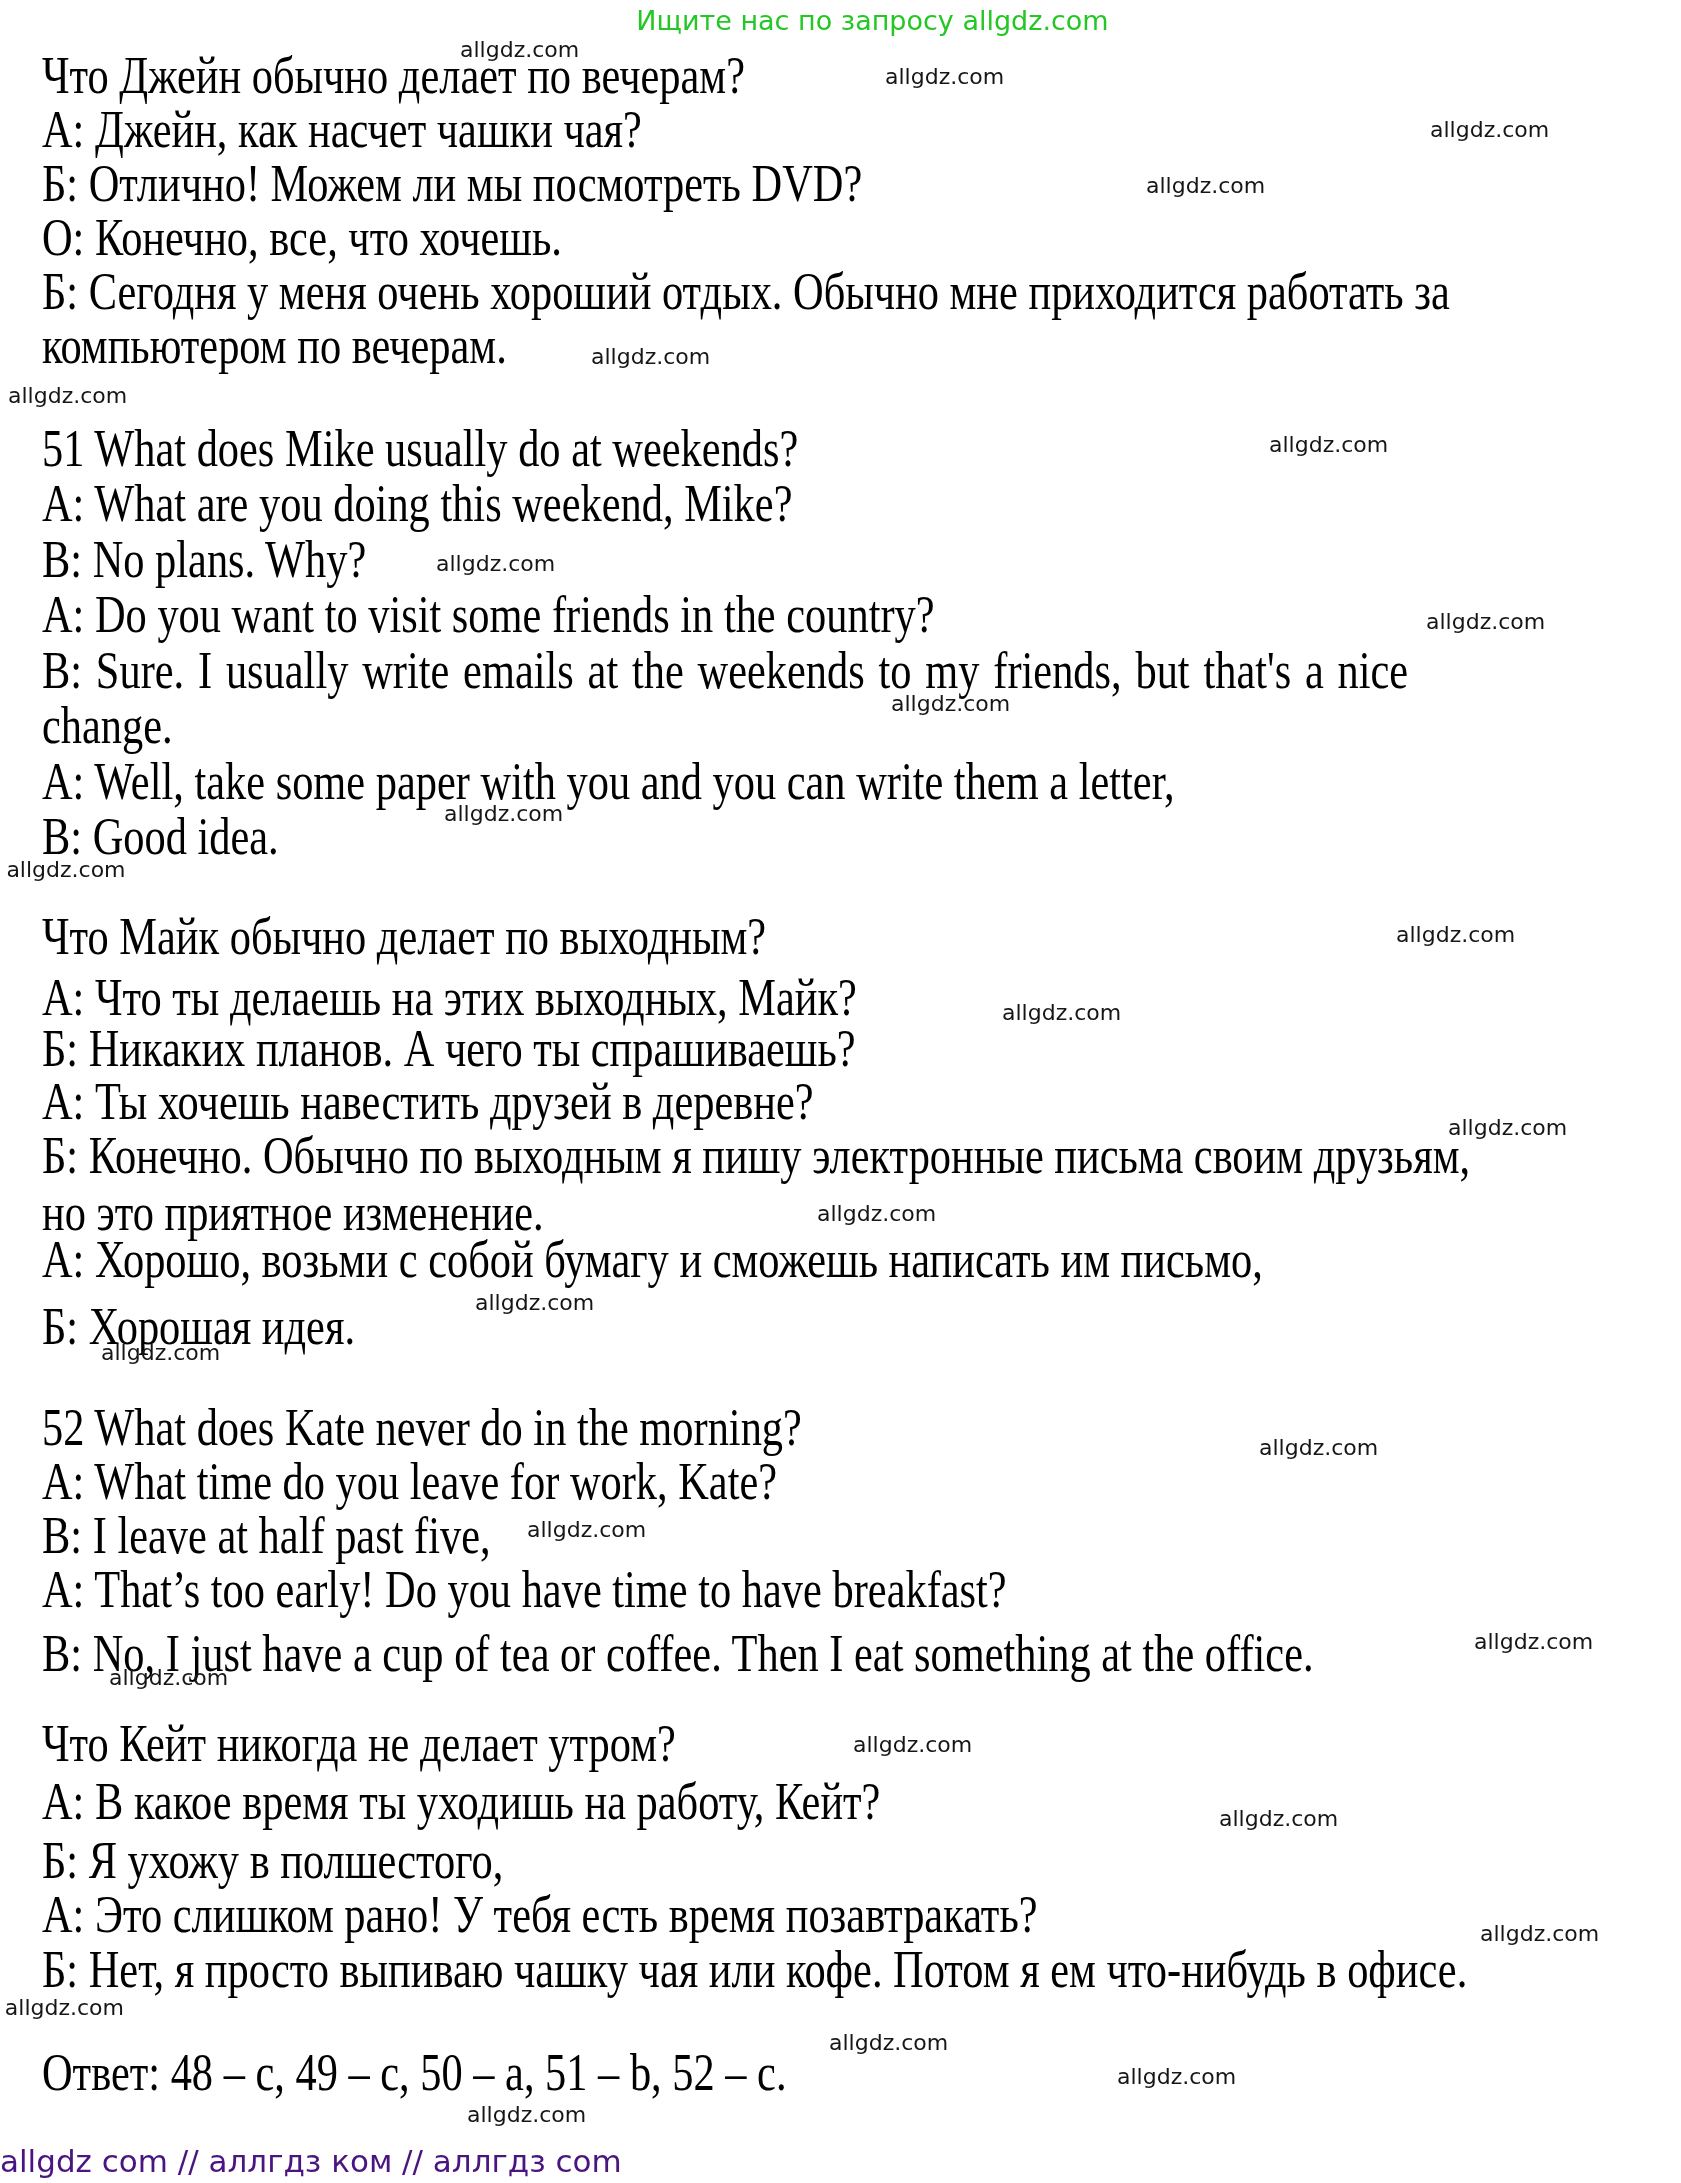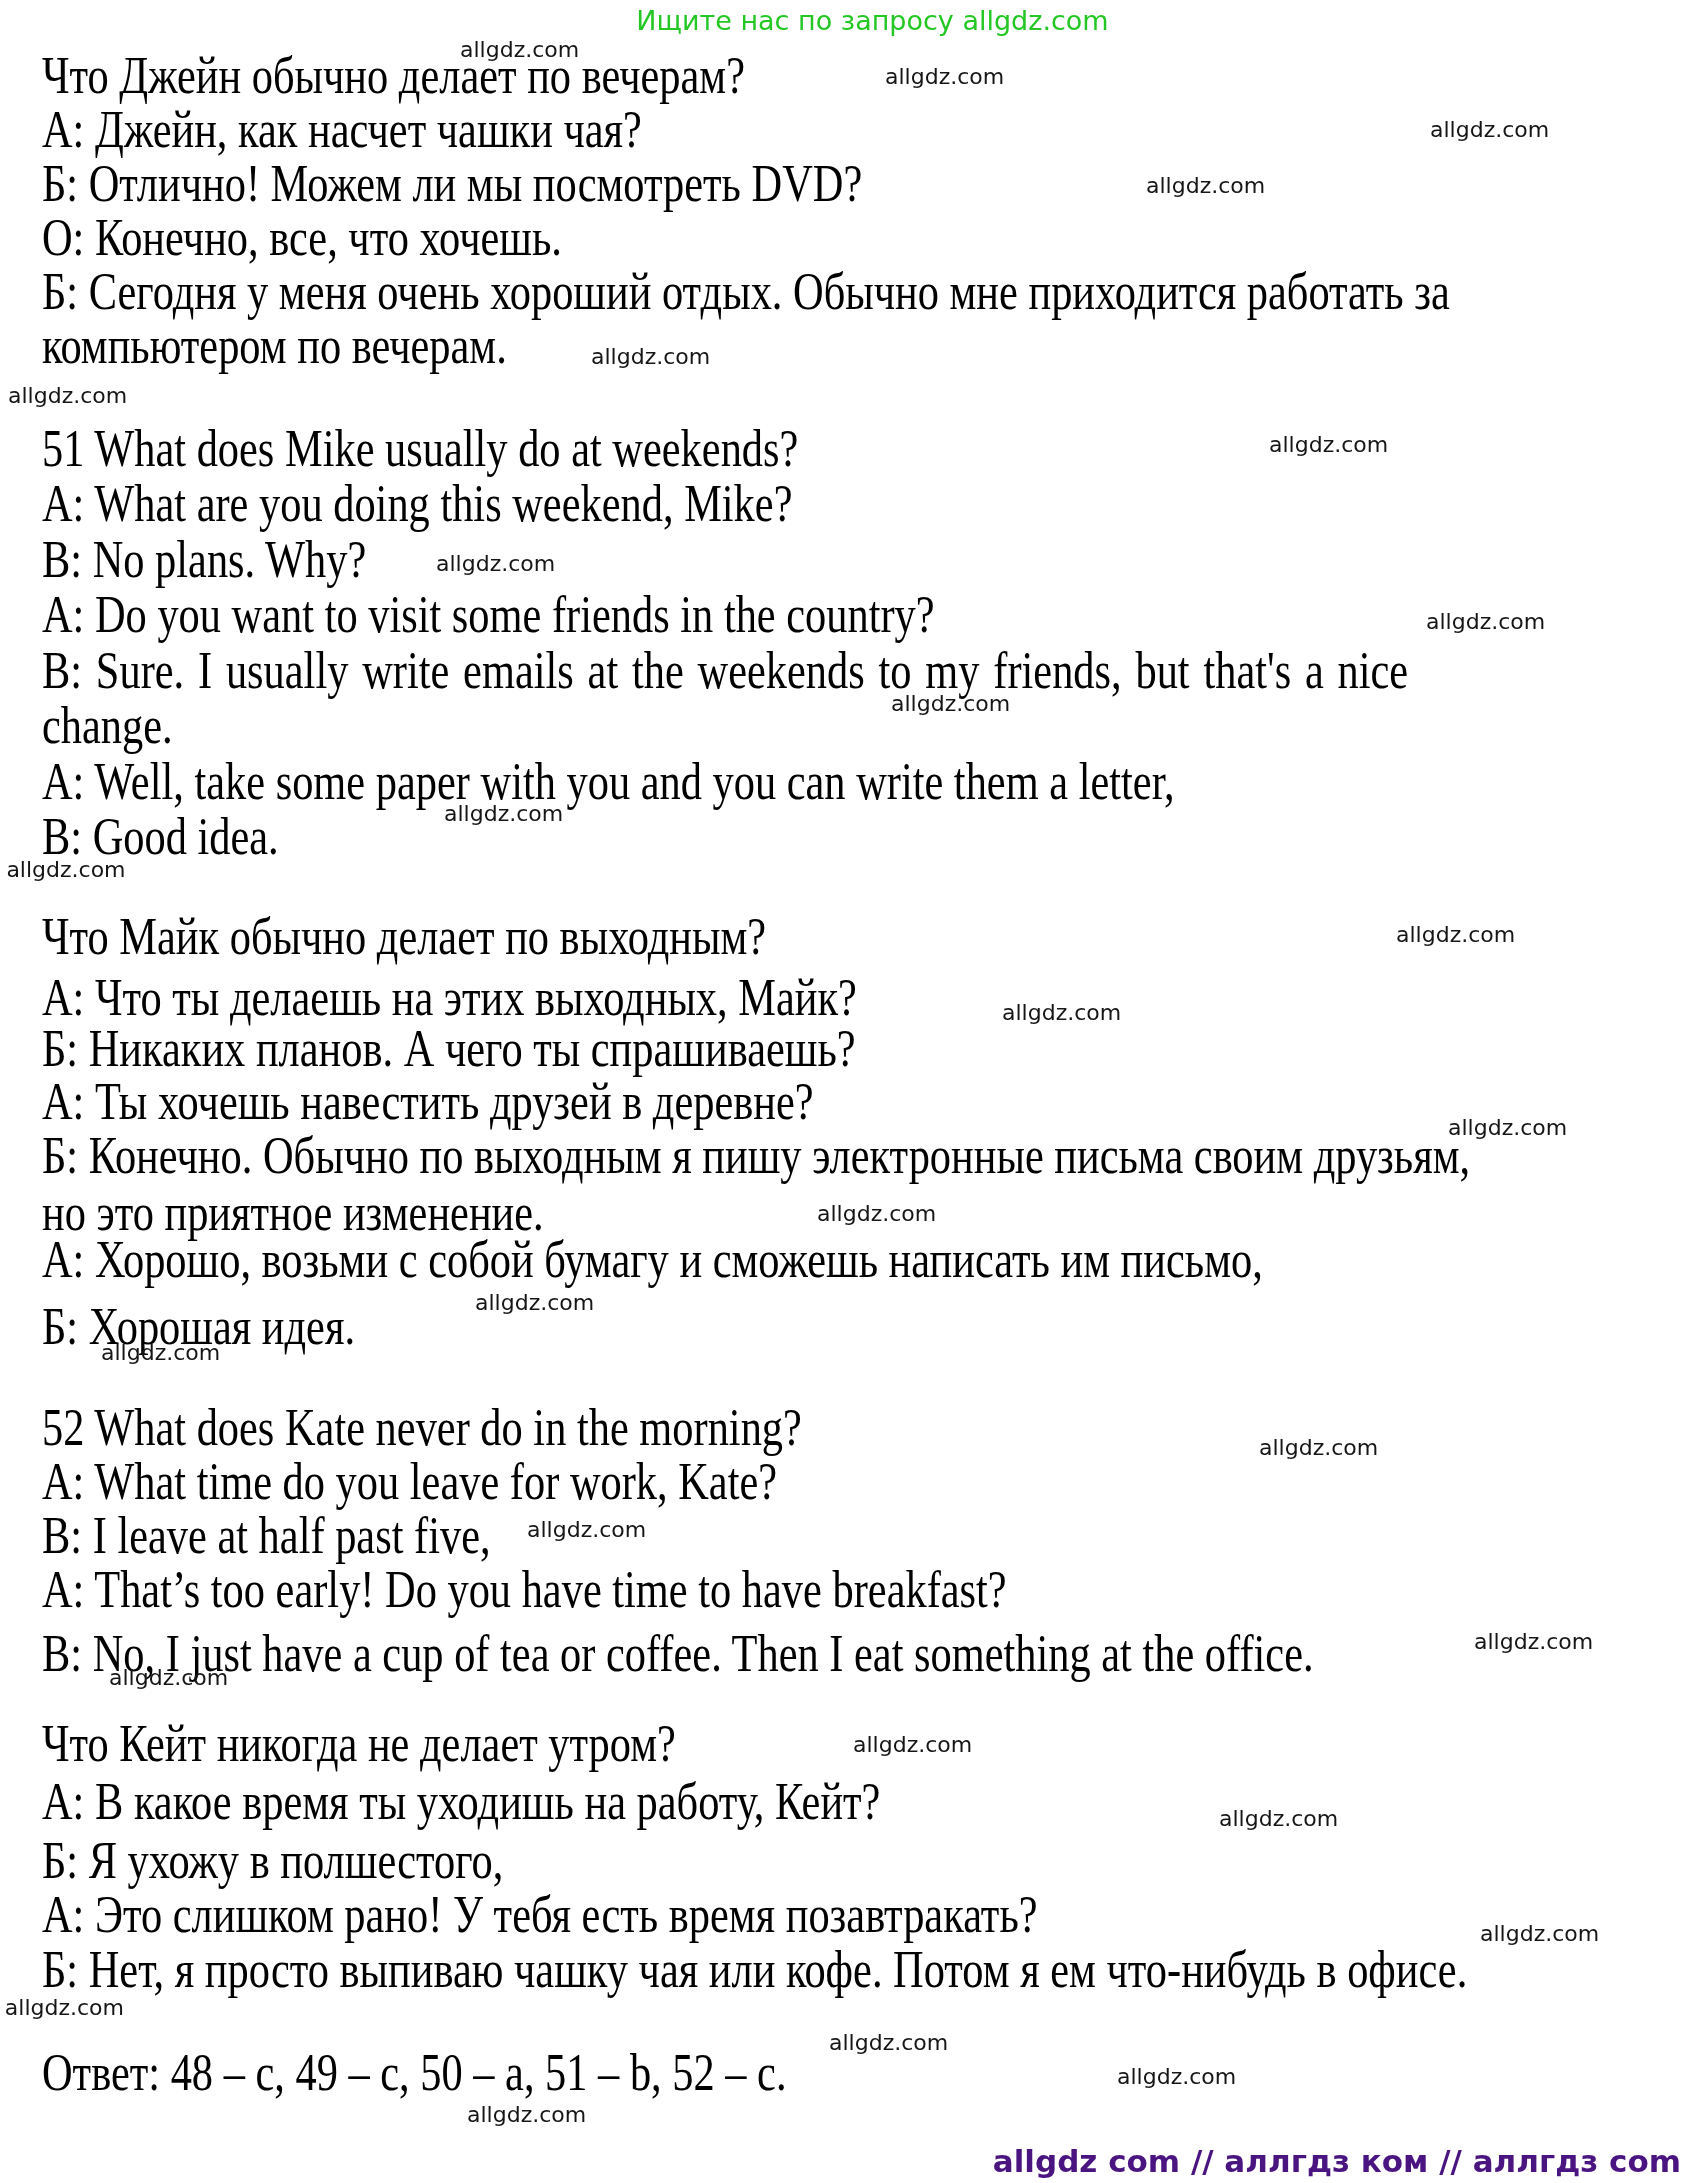--- a/index.html
+++ b/index.html
@@ -16,23 +16,23 @@
     position:absolute;white-space:nowrap;color:#000000;
     font-size:53px;line-height:1;transform:scaleX(0.80);transform-origin:0 0;
   }
   .tl.stretch{word-spacing:4px;}
   .wm{
     position:absolute;white-space:nowrap;color:#161616;
     font-family:"DejaVu Sans","Liberation Sans",sans-serif;
     font-size:22px;line-height:1;
   }
   .footer{
-    position:absolute;top:2143px;left:0;width:1681px;text-align:right;
+    position:absolute;top:2143px;left:0;width:1681px;text-align:left;
     font-family:"DejaVu Sans","Liberation Sans",sans-serif;
-    font-size:31px;font-weight:700;
+    font-size:31px;font-weight:400;
   }
 </style>
 </head>
 <body>
 
 <div class="page">
   <div class="banner" style="color: rgb(36, 199, 36);">Ищите нас по запросу allgdz.com</div>
   <div id="lines-layer">
       <div class="tl" style="left: 42px; top: 49px;">Что Джейн обычно делает по вечерам?</div>
       <div class="tl" style="left: 42px; top: 103px;">А: Джейн, как насчет чашки чая?</div>

